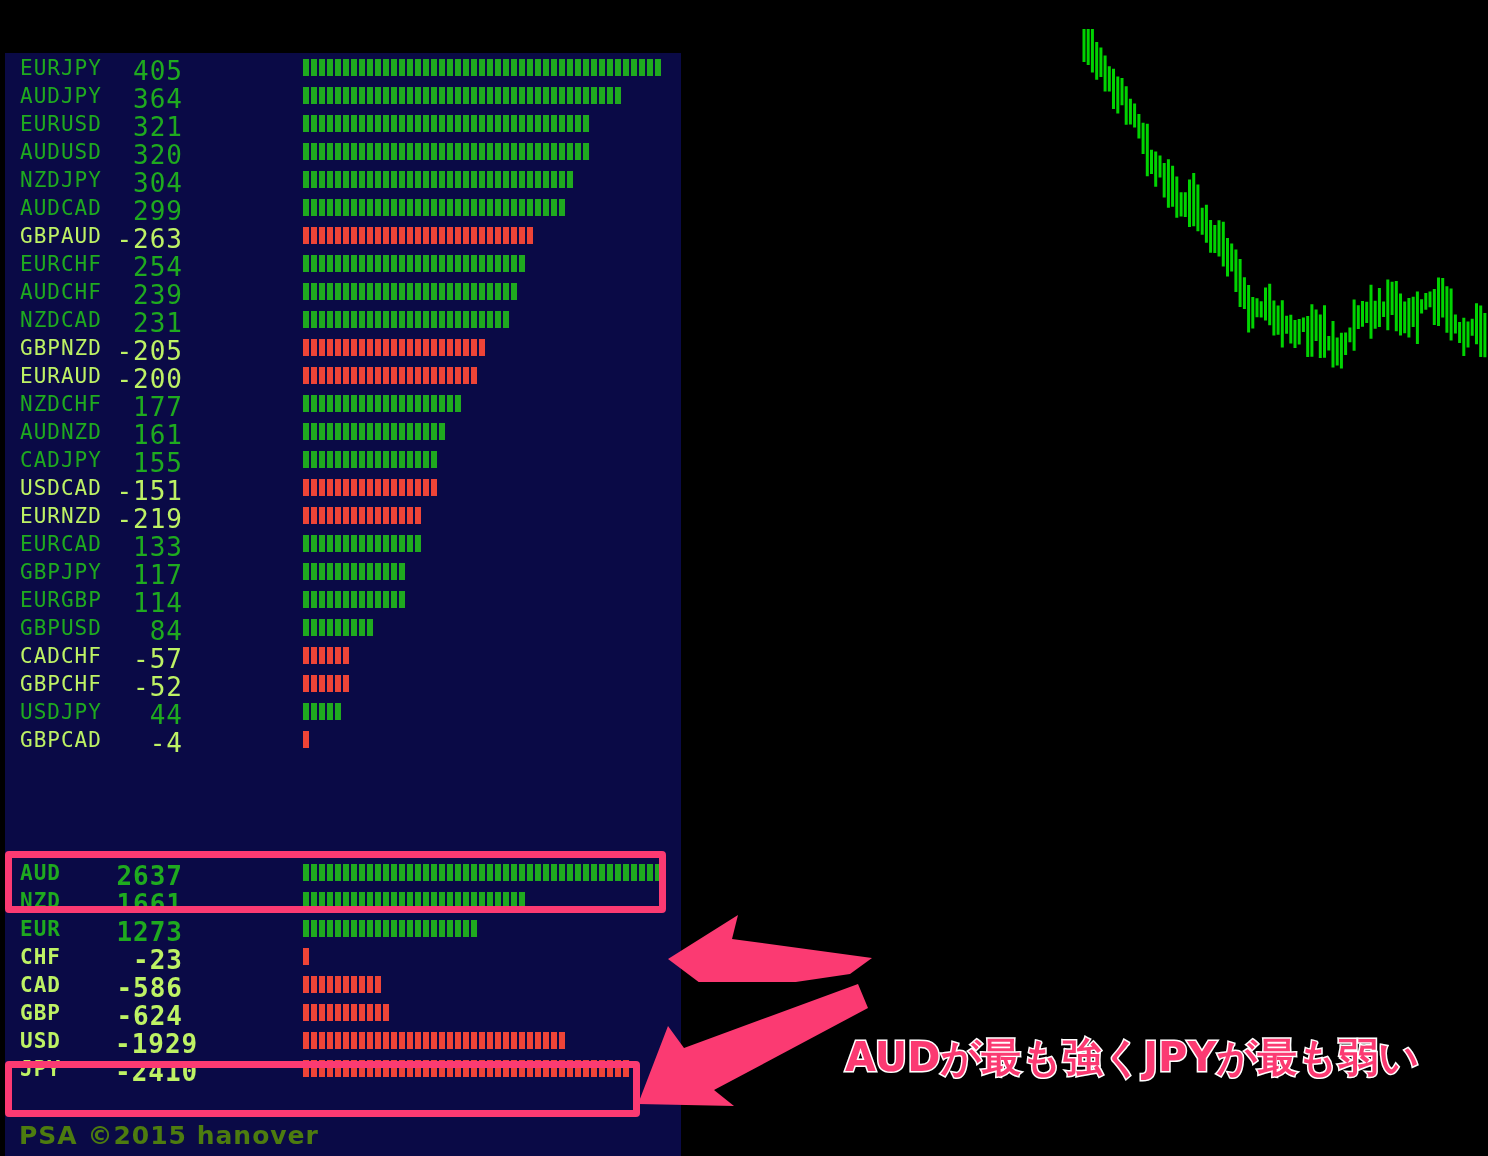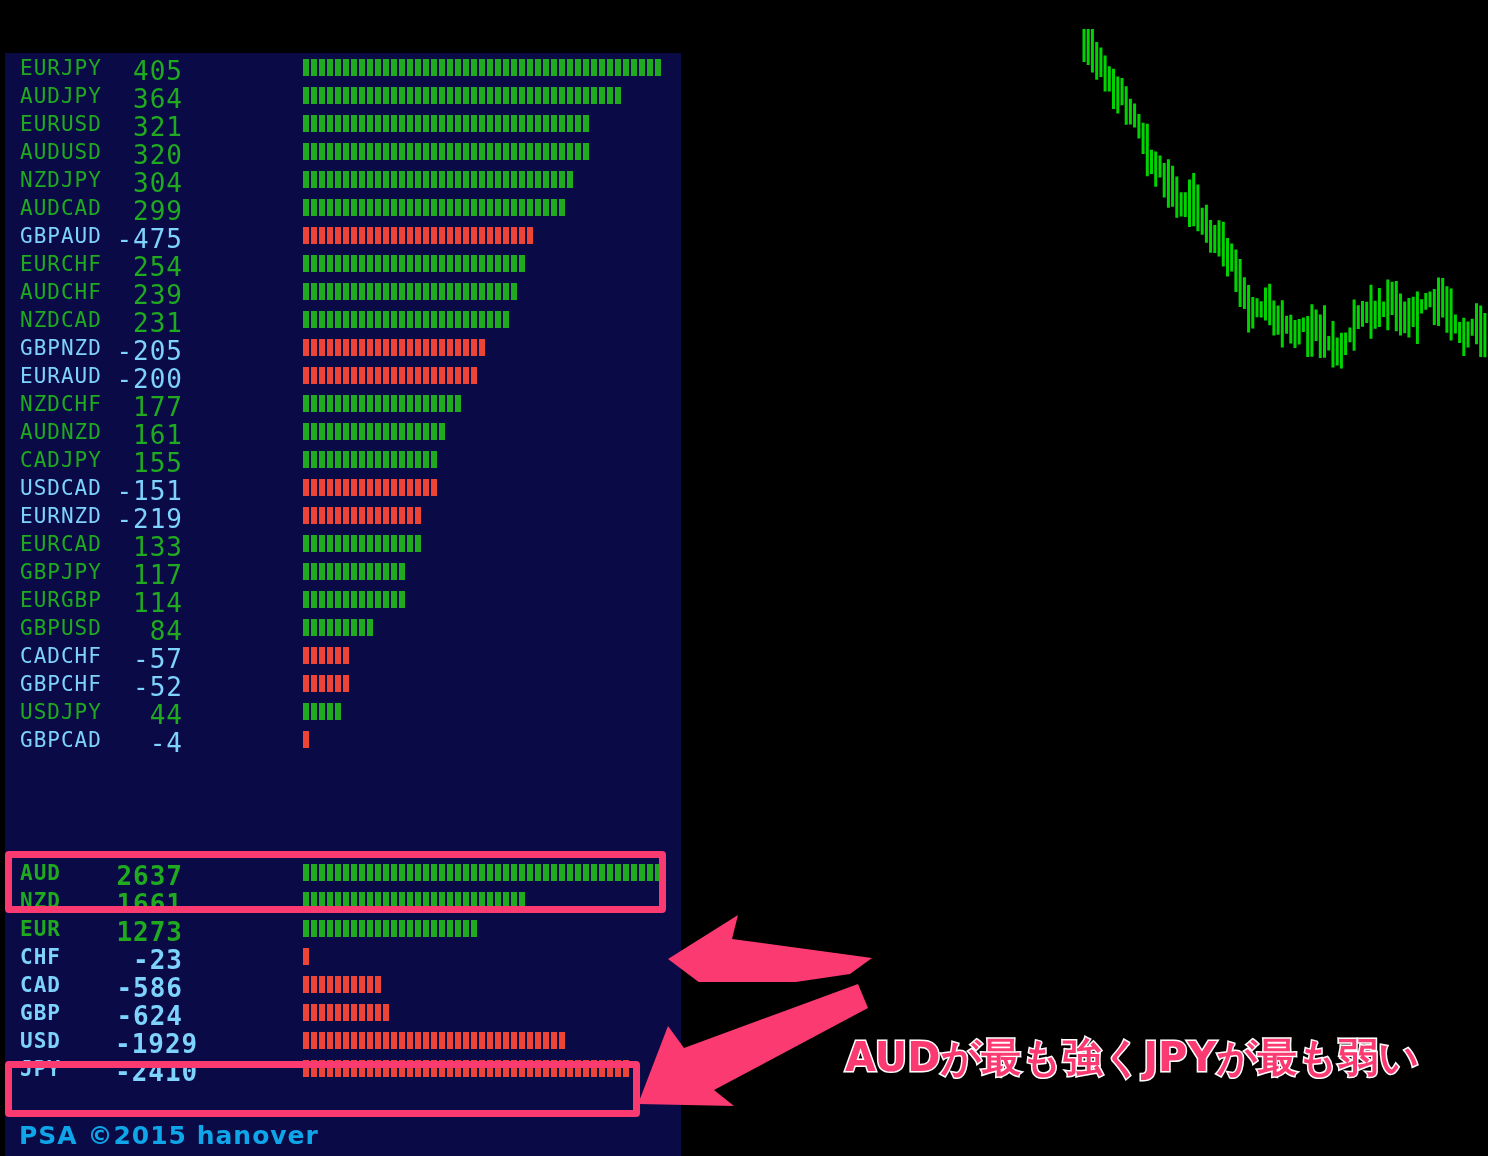--- a/index.html
+++ b/index.html
@@ -27,41 +27,41 @@
     font-size:21px;letter-spacing:1px;white-space:pre;
   }
   .row .val{
     position:absolute;left:110px;top:3px;width:68px;text-align:right;
     font-size:26px;letter-spacing:1px;white-space:pre;
   }
   .row .bar{
     position:absolute;left:298px;top:6px;height:17px;
   }
   .pos{color:#1faa1f;}
-  .neg{color:#7dd3fc;}
+  .neg{color:#bef264;}
   .bar.pos{
     background:
       repeating-linear-gradient(90deg,
         #1faa1f 0px,#1faa1f 6px,
         #0a0a46 6px,#0a0a46 8px);
   }
   .bar.neg{
     background:
       repeating-linear-gradient(90deg,
         #ee4437 0px,#ee4437 6px,
         #0a0a46 6px,#0a0a46 8px);
   }
 
   #pair-list{position:absolute;left:0;top:0;width:676px;}
   #ccy-list{position:absolute;left:0;top:805px;width:676px;font-weight:bold;}
 
   
   #footer{
     position:absolute;left:14px;top:1068px;
-    color:#0ea5e9;font-size:25px;letter-spacing:1px;
+    color:#4d7c0f;font-size:25px;letter-spacing:1px;
     font-family:"DejaVu Sans","Liberation Sans",sans-serif;
     font-weight:bold;
   }
 
   
   .hl-box{
     position:absolute;border:7px solid #fb3a72;border-radius:4px;
     box-sizing:border-box;pointer-events:none;
   }
   #hl-aud{left:5px;top:824px;width:661px;height:62px;}
@@ -125,21 +125,21 @@
           <span class="val pos">304</span>
           <span class="bar pos" style="width: 270px;"></span>
         </div>
         <div class="row">
           <span class="sym pos">AUDCAD</span>
           <span class="val pos">299</span>
           <span class="bar pos" style="width: 262px;"></span>
         </div>
         <div class="row">
           <span class="sym neg">GBPAUD</span>
-          <span class="val neg">-475</span>
+          <span class="val neg">-263</span>
           <span class="bar neg" style="width: 230px;"></span>
         </div>
         <div class="row">
           <span class="sym pos">EURCHF</span>
           <span class="val pos">254</span>
           <span class="bar pos" style="width: 222px;"></span>
         </div>
         <div class="row">
           <span class="sym pos">AUDCHF</span>
           <span class="val pos">239</span>

